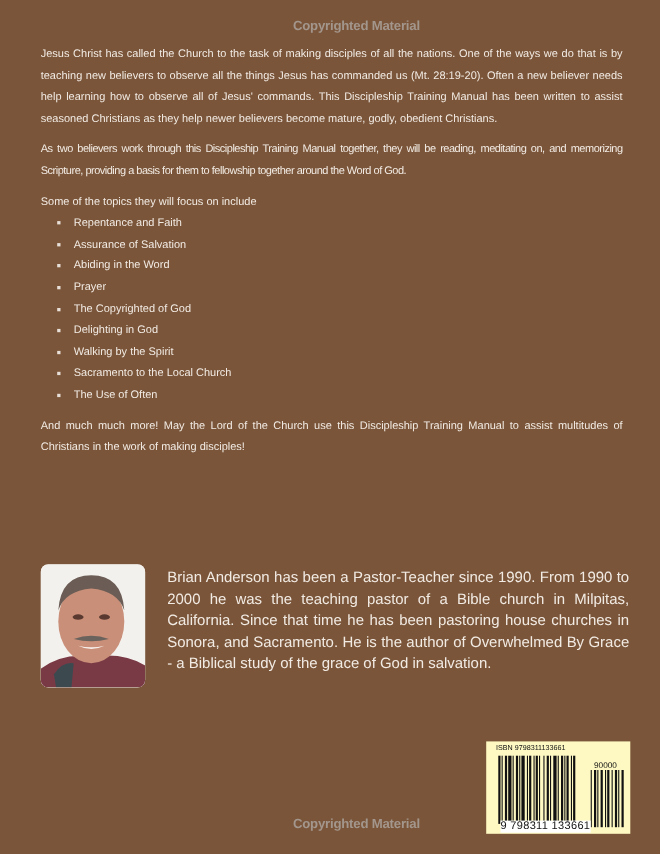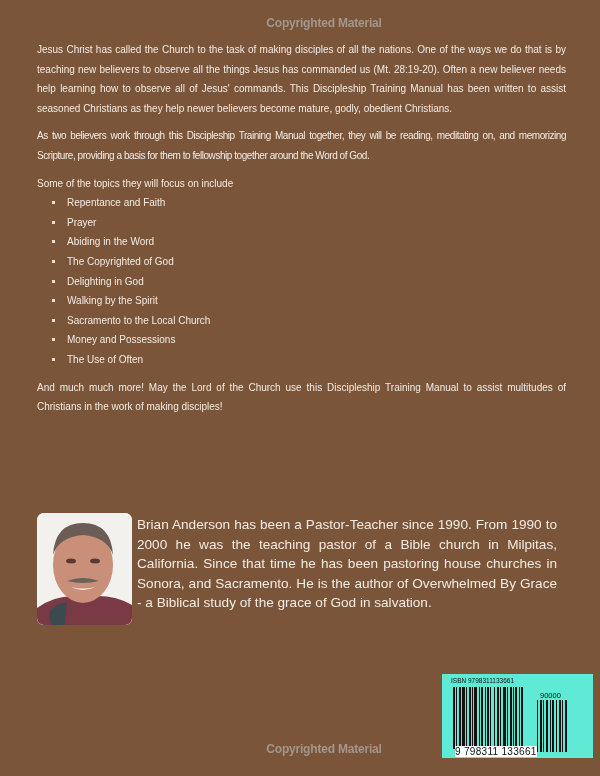--- a/index.html
+++ b/index.html
@@ -31,52 +31,52 @@
   .closing { margin-top: 6px !important; text-align: right; }
   .author {
     position: absolute; left: 37px; top: 513px; width: 529px; height: 114px;
   }
   .photo {
     position: absolute; left: 0; top: 0; width: 95px; height: 112px;
     border-radius: 7px; overflow: hidden;
     background: #f4f2ef;
   }
   .bio {
-    position: absolute; left: 100px; top: 2px; width: 420px;
+    position: absolute; left: 115px; top: 2px; width: 420px;
     font-size: 13.6px; line-height: 19.6px; text-align: justify; margin: 0;
   }
   .barcode-box {
-    position: absolute; left: 442px; top: 674px; width: 151px; height: 84px;
-    background: #5eead4; color: #111;
+    position: absolute; left: 442px; top: 674px; width: 131px; height: 84px;
+    background: #fef9c3; color: #111;
   }
   .isbn-label { position: absolute; left: 9px; top: 3px; font-size: 6.5px; color: #111; }
   .price { position: absolute; left: 98px; top: 17px; font-size: 7.5px; color: #111; }
   .bars { position: absolute; left: 11px; top: 13px; width: 72px; height: 62px; display: flex; align-items: flex-start; }
   .bars2 { position: absolute; left: 95px; top: 26px; width: 32px; height: 52px; display: flex; }
   .bars span, .bars2 span { display: block; background: #111; height: 100%; }
   .digits { position: absolute; left: 13px; top: 72px; font-size: 10px; color: #111; background: #fff; letter-spacing: 0.3px; }
 </style>
 </head>
 <body>
 
 <div class="watermark wm-top">Copyrighted Material</div>
 
 <div class="content">
   <p>Jesus Christ has called the Church to the task of making disciples of all the nations. One of the ways we do that is by teaching new believers to observe all the things Jesus has commanded us (Mt. 28:19-20).  Often a new believer needs help learning how to observe all of Jesus' commands. This Discipleship Training Manual has been written to assist seasoned Christians as they help newer believers become mature, godly, obedient Christians.</p>
   <p class="p2">As two believers work through this Discipleship Training Manual together, they will be reading, meditating on, and memorizing Scripture, providing a basis for them to fellowship together around the Word of God.</p>
   <p class="topics-intro">Some of the topics they will focus on include</p>
   <ul class="topics">
     <li><span class="bullet"></span><span>Repentance and Faith</span></li>
+    <li><span class="bullet"></span><span>Assurance of Salvation</span></li>
+    <li><span class="bullet"></span><span>Abiding in the Word</span></li>
     <li><span class="bullet"></span><span>Prayer</span></li>
-    <li><span class="bullet"></span><span>Abiding in the Word</span></li>
     <li><span class="bullet"></span><span>The Copyrighted of God</span></li>
     <li><span class="bullet"></span><span>Delighting in God</span></li>
     <li><span class="bullet"></span><span>Walking by the Spirit</span></li>
     <li><span class="bullet"></span><span>Sacramento to the Local Church</span></li>
-    <li><span class="bullet"></span><span>Money and Possessions</span></li>
     <li><span class="bullet"></span><span>The Use of Often</span></li>
   </ul>
   <p class="closing">And much much more! May the Lord of the Church use this Discipleship Training Manual to assist multitudes of Christians in the work of making disciples!</p>
 </div>
 
 <div class="author">
   <div class="photo" title="Author photo of Brian Anderson">
     <svg width="95" height="112" viewBox="0 0 95 112">
       <rect width="95" height="112" fill="#f3f1ee"></rect>
       <path d="M0 95 Q20 80 47 84 Q75 80 95 92 L95 112 L0 112 Z" fill="#7a3a45"></path>

